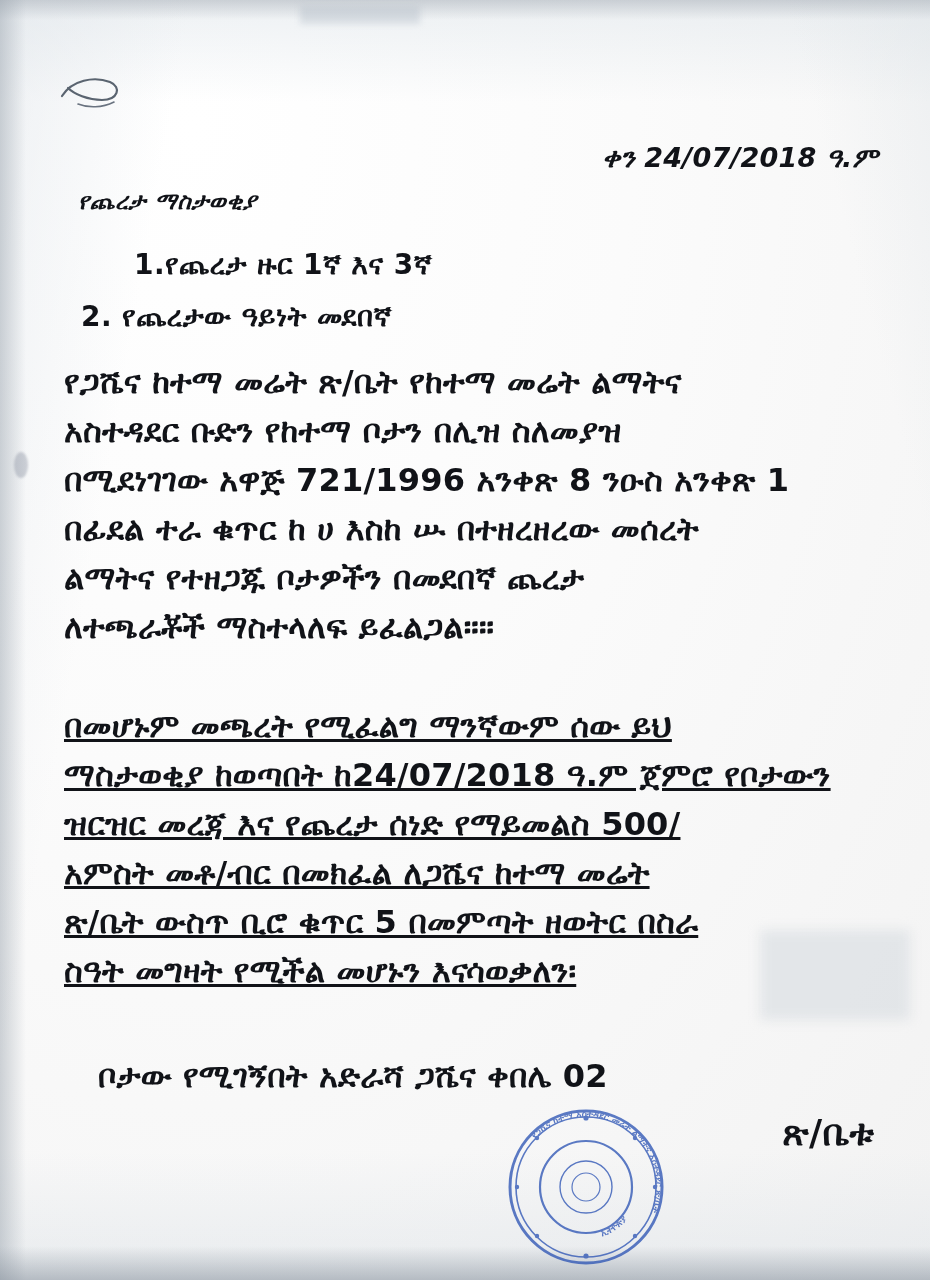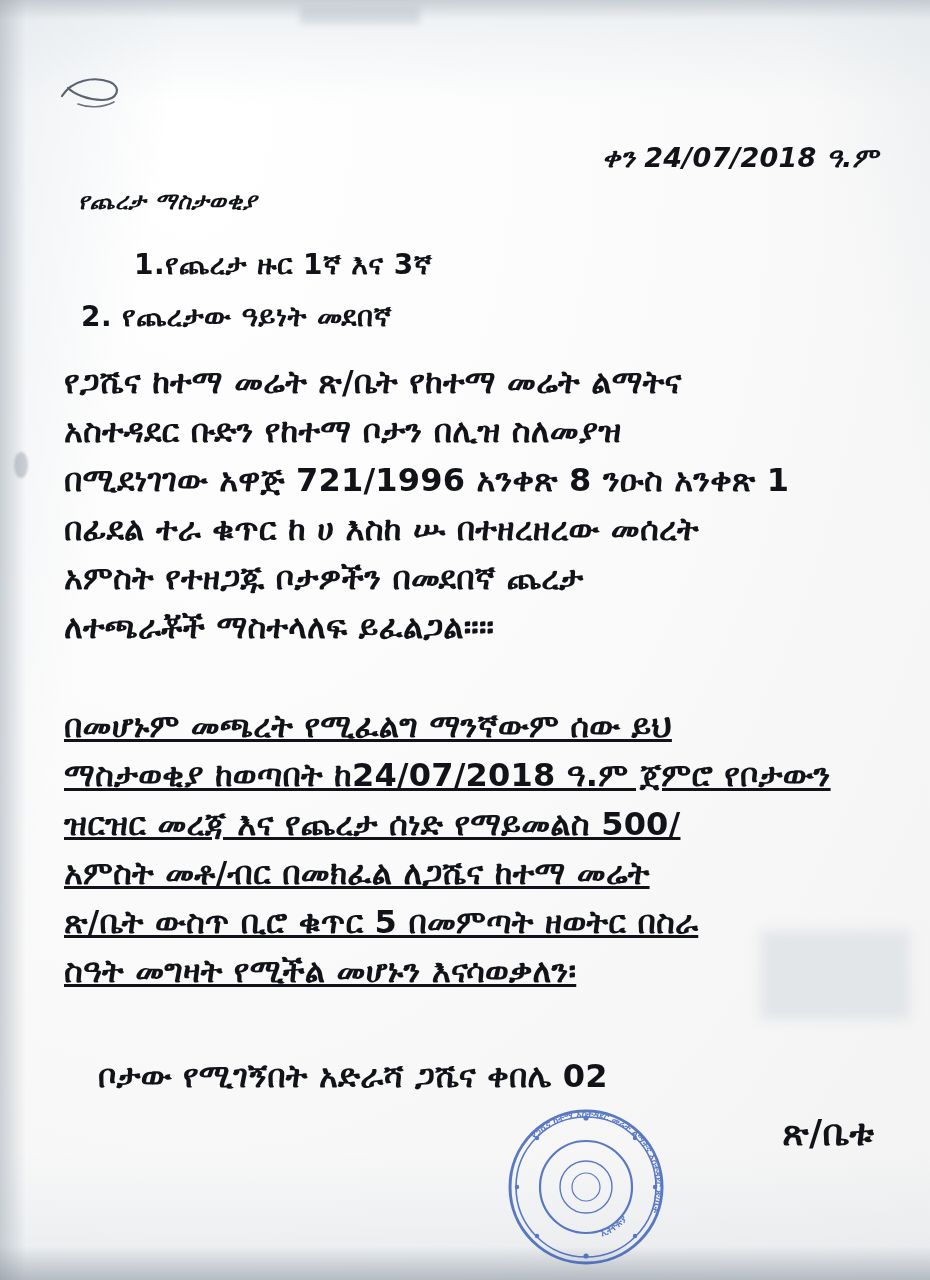--- a/index.html
+++ b/index.html
@@ -219,21 +219,21 @@
     <div class="doc-title">የጨረታ ማስታወቂያ</div>
 
     <div class="item-1">1.የጨረታ ዙር 1ኛ እና 3ኛ</div>
     <div class="item-2">2. የጨረታው ዓይነት መደበኛ</div>
 
     <div class="para p1">
       <p>የጋሼና ከተማ መሬት ጽ/ቤት የከተማ መሬት ልማትና</p>
       <p>አስተዳደር ቡድን    የከተማ ቦታን በሊዝ ስለመያዝ</p>
       <p>በሚደነገገው አዋጅ 721/1996 አንቀጽ 8 ንዑስ አንቀጽ 1</p>
       <p>በፊደል ተራ ቁጥር ከ ሀ እስከ ሡ በተዘረዘረው መሰረት</p>
-      <p>አምስት የተዘጋጁ ቦታዎችን በመደበኛ ጨረታ</p>
+      <p>ልማትና የተዘጋጁ ቦታዎችን በመደበኛ ጨረታ</p>
       <p class="last-line-natural">ለተጫራቾች ማስተላለፍ ይፈልጋል።።</p>
     </div>
 
     <div class="para p2">
       <p>በመሆኑም መጫረት የሚፈልግ ማንኛውም ሰው ይህ</p>
       <p>ማስታወቂያ ከወጣበት ከ24/07/2018 ዓ.ም ጀምሮ የቦታውን</p>
       <p>ዝርዝር መረጃ እና የጨረታ ሰነድ የማይመልስ 500/</p>
       <p>አምስት መቶ/ብር በመክፈል ለጋሼና ከተማ መሬት</p>
       <p>ጽ/ቤት ውስጥ ቢሮ ቁጥር 5  በመምጣት ዘወትር በስራ</p>
       <p class="last-line-natural">ስዓት መግዛት የሚችል መሆኑን እናሳወቃለን፡</p>

